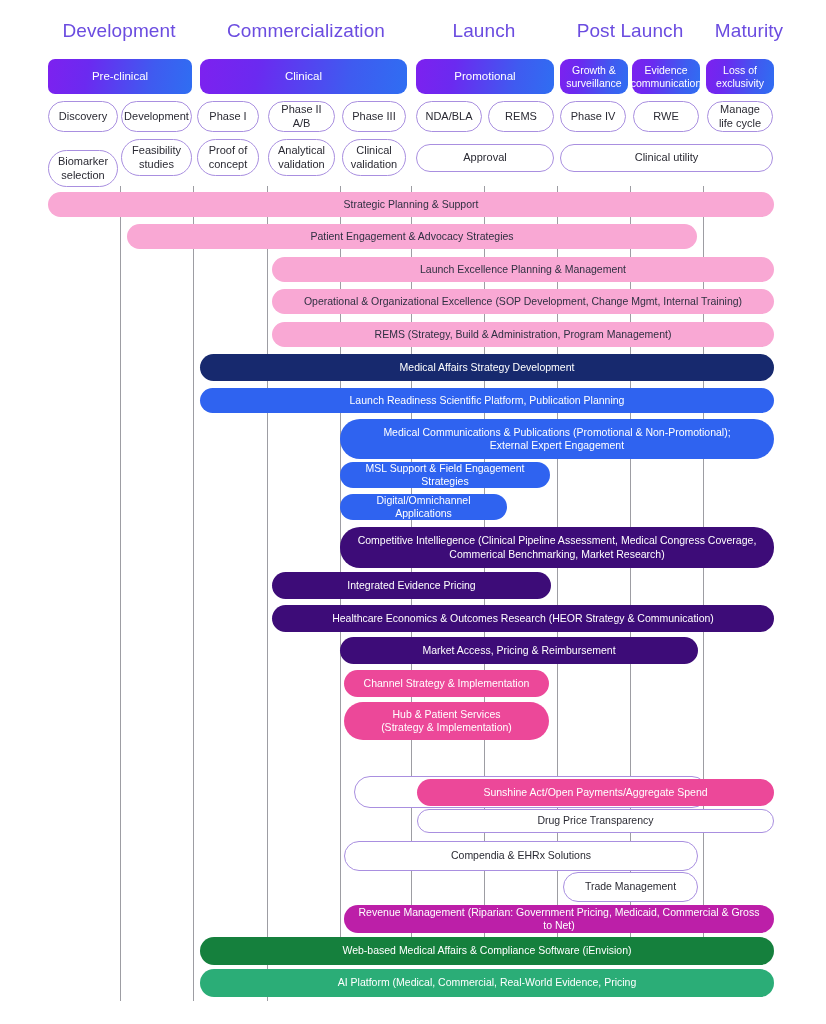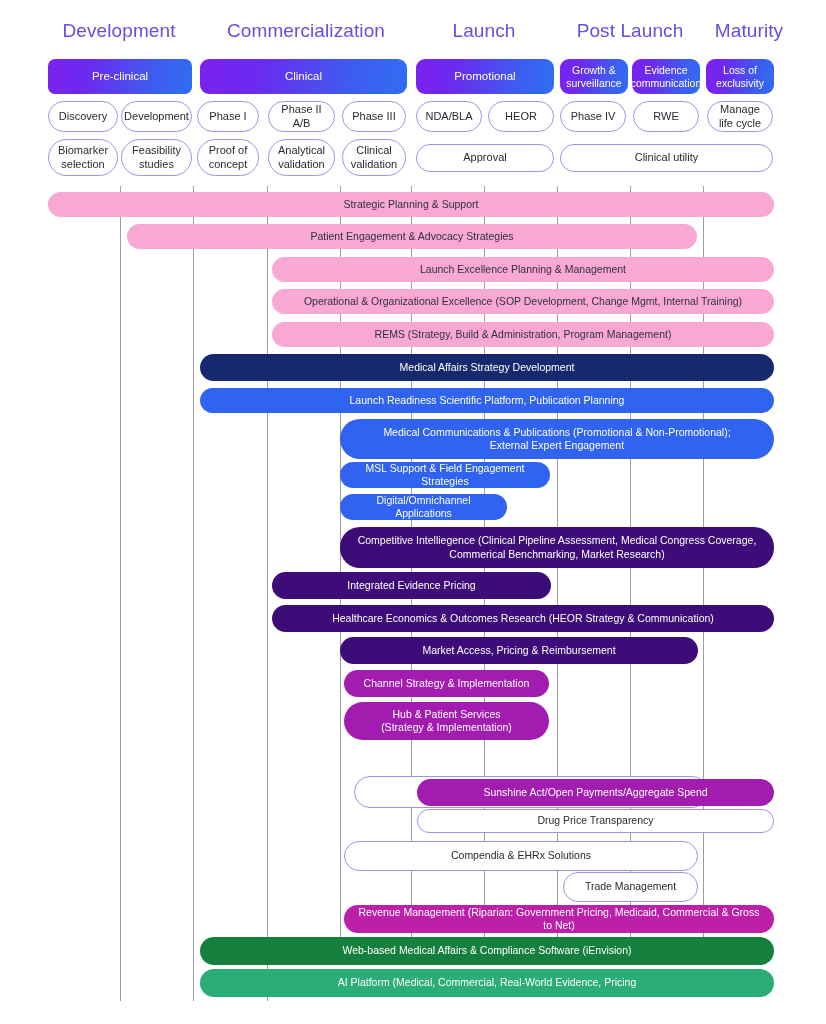--- a/index.html
+++ b/index.html
@@ -83,21 +83,21 @@
     text-align: center;
     line-height: 1.25;
     font-size: 10.5px;
     padding: 2px 12px;
     z-index: 3;
   }
   .bar.lilac   { background: #f9a8d4; color: #2f3042; }
   .bar.navy    { background: #17296e; color: #ffffff; }
   .bar.blue    { background: #2f63f0; color: #ffffff; }
   .bar.purple  { background: #3d0c78; color: #ffffff; }
-  .bar.gray    { background: #a21caf; color: #ffffff; }
+  .bar.gray    { background: #ec4899; color: #ffffff; }
   .bar.outline { background: #ffffff; color: #2a2a33; border: 1px solid #a98fe0; }
   .bar.magenta { background: #bc1fa8; color: #ffffff; }
   .bar.cyan    { background: #15803d; color: #ffffff; }
   .bar.green   { background: #2bad77; color: #ffffff; }
 </style>
 </head>
 <body>
 
 <div id="canvas">
   <div id="gridlines-layer">
@@ -129,26 +129,26 @@
       <div class="stage small" style="left: 706px; top: 59px; width: 68px; height: 35px; white-space: pre-line;">Loss of
 exclusivity</div>
     </div>
   <div id="steps-layer">
       <div class="step" style="left: 48px; top: 101px; width: 70px; height: 31px; white-space: pre-line;">Discovery</div>
       <div class="step" style="left: 121px; top: 101px; width: 71px; height: 31px; white-space: pre-line;">Development</div>
       <div class="step" style="left: 197px; top: 101px; width: 62px; height: 31px; white-space: pre-line;">Phase I</div>
       <div class="step" style="left: 268px; top: 101px; width: 67px; height: 31px; white-space: pre-line;">Phase II A/B</div>
       <div class="step" style="left: 342px; top: 101px; width: 64px; height: 31px; white-space: pre-line;">Phase III</div>
       <div class="step" style="left: 416px; top: 101px; width: 66px; height: 31px; white-space: pre-line;">NDA/BLA</div>
-      <div class="step" style="left: 488px; top: 101px; width: 66px; height: 31px; white-space: pre-line;">HEOR</div>
+      <div class="step" style="left: 488px; top: 101px; width: 66px; height: 31px; white-space: pre-line;">REMS</div>
       <div class="step" style="left: 560px; top: 101px; width: 66px; height: 31px; white-space: pre-line;">Phase IV</div>
       <div class="step" style="left: 633px; top: 101px; width: 66px; height: 31px; white-space: pre-line;">RWE</div>
       <div class="step" style="left: 707px; top: 101px; width: 66px; height: 31px; white-space: pre-line;">Manage
 life cycle</div>
-      <div class="step" style="left: 48px; top: 139px; width: 70px; height: 37px; white-space: pre-line;">Biomarker
+      <div class="step" style="left: 48px; top: 150px; width: 70px; height: 37px; white-space: pre-line;">Biomarker
 selection</div>
       <div class="step" style="left: 121px; top: 139px; width: 71px; height: 37px; white-space: pre-line;">Feasibility
 studies</div>
       <div class="step" style="left: 197px; top: 139px; width: 62px; height: 37px; white-space: pre-line;">Proof of
 concept</div>
       <div class="step" style="left: 268px; top: 139px; width: 67px; height: 37px; white-space: pre-line;">Analytical
 validation</div>
       <div class="step" style="left: 342px; top: 139px; width: 64px; height: 37px; white-space: pre-line;">Clinical
 validation</div>
       <div class="step" style="left: 416px; top: 144px; width: 138px; height: 28px; white-space: pre-line;">Approval</div>

